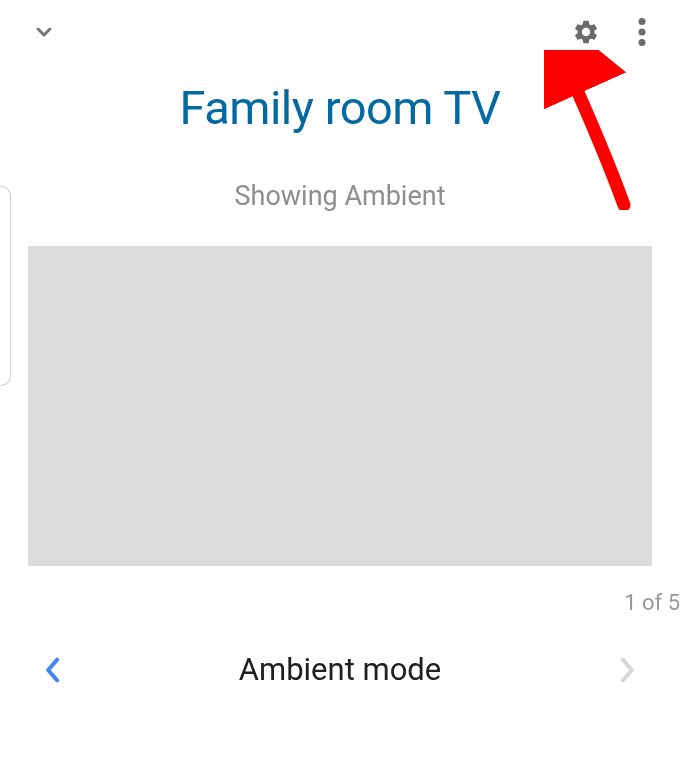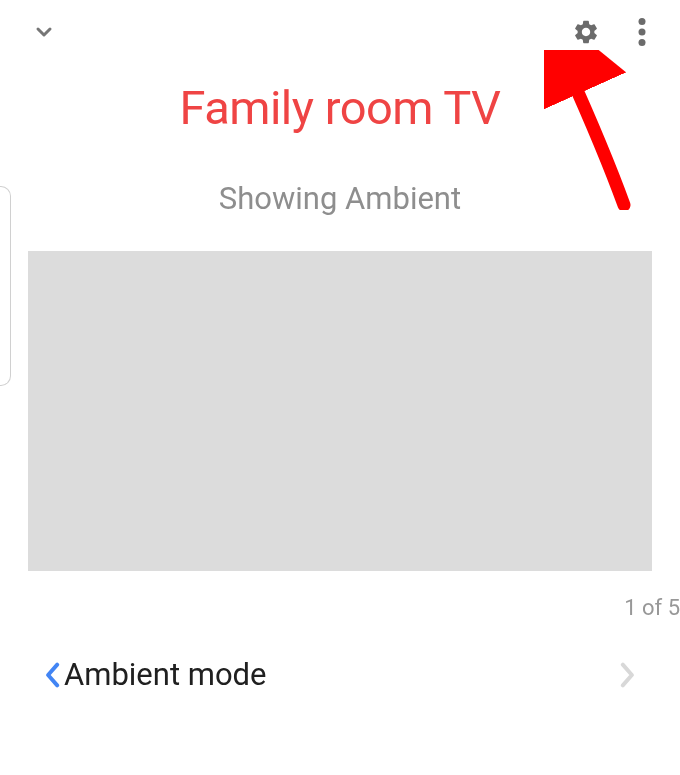--- a/index.html
+++ b/index.html
@@ -35,27 +35,27 @@
       height: 28px;
       display: flex;
       align-items: center;
       justify-content: center;
       cursor: pointer;
     }
     .title {
       text-align: center;
       font-size: 47px;
       font-weight: 400;
-      color: #ef4444;
+      color: #0369a1;
       margin-top: 24px;
       letter-spacing: -0.5px;
     }
     .subtitle {
       text-align: center;
-      font-size: 31px;
+      font-size: 27px;
       font-weight: 400;
       color: #8e8e8e;
       margin-top: 45px;
     }
     .preview-box {
       background: #dcdcdc;
       margin: 34px 28px 0 28px;
       height: 320px;
     }
     .page-indicator {
@@ -69,21 +69,21 @@
       display: flex;
       align-items: center;
       justify-content: space-between;
       padding: 0 40px;
       margin-top: 36px;
     }
     .mode-label {
       font-size: 31px;
       font-weight: 400;
       color: #202020;
-      text-align: left;
+      text-align: center;
       flex: 1;
     }
     .nav-arrow {
       width: 24px;
       height: 24px;
       display: flex;
       align-items: center;
       justify-content: center;
       cursor: pointer;
     }

